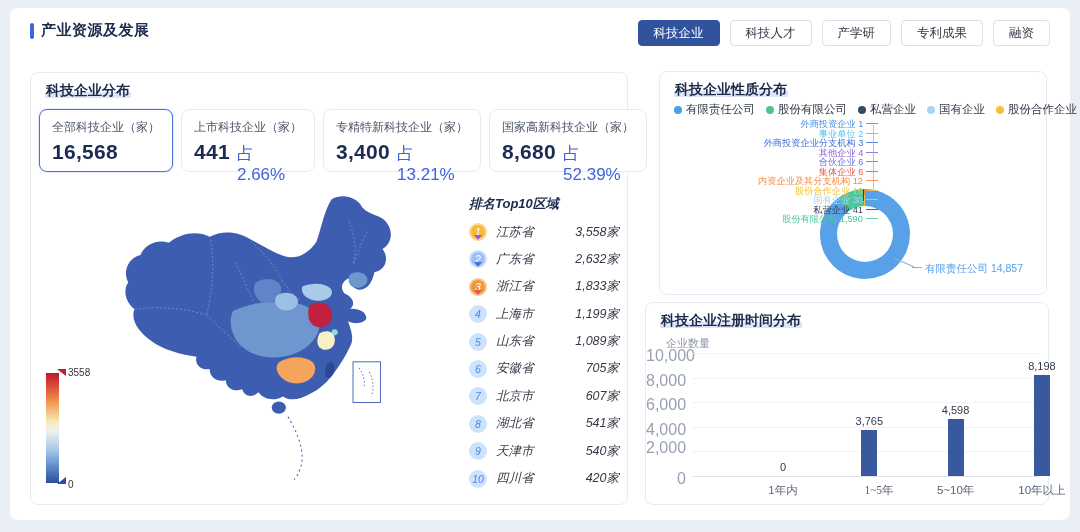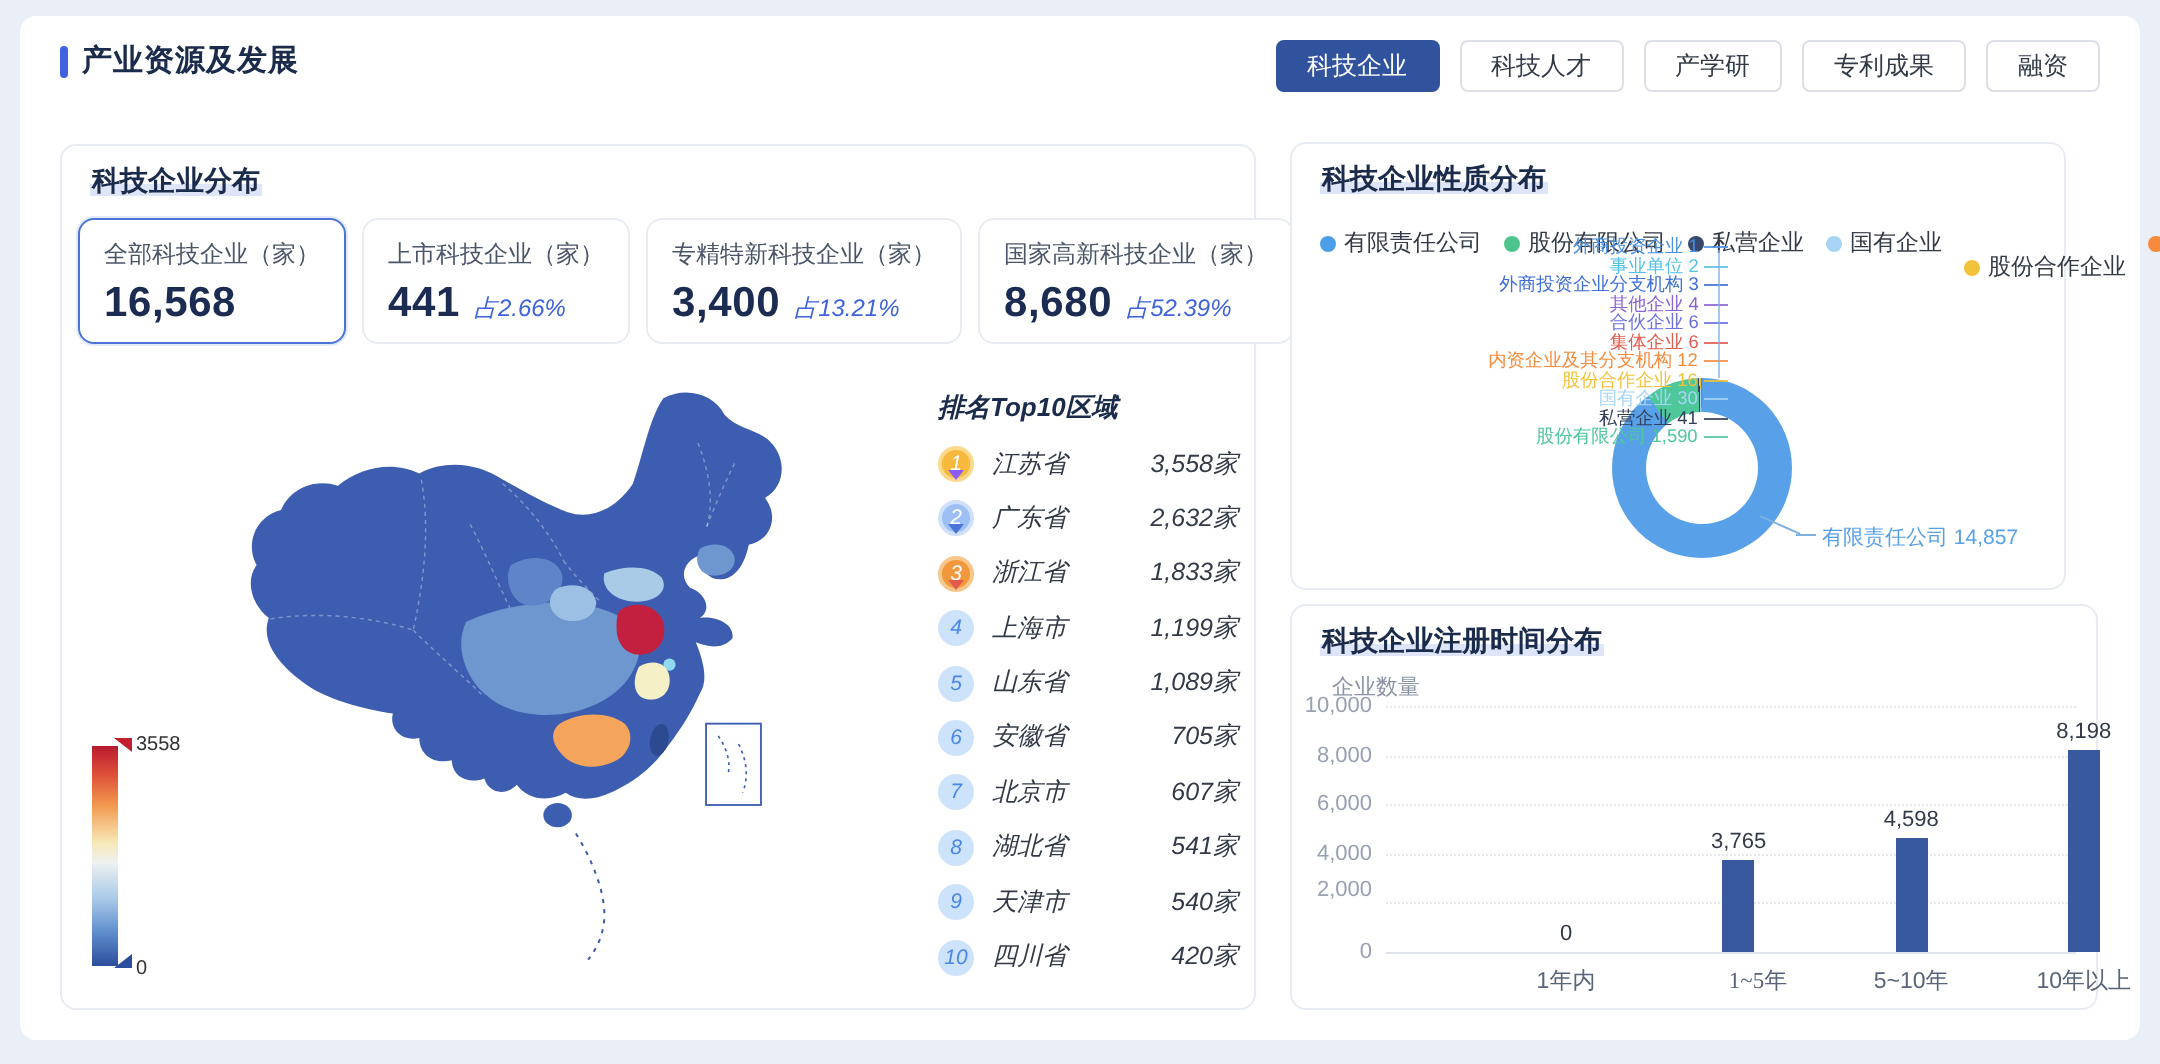--- a/index.html
+++ b/index.html
@@ -11,33 +11,33 @@
   
   .accent-bar { position:absolute; left:20px; top:15px; width:4px; height:16px; background:#3E63DD; border-radius:2px; }
   .page-title { position:absolute; left:31px; top:13px; font-size:15px; font-weight:700; color:#1B2B4B; letter-spacing:.5px; }
   .tabs { position:absolute; right:20px; top:12px; display:flex; gap:10px; }
   .tab { height:26px; padding:0 15px; display:flex; align-items:center; justify-content:center; font-size:12.5px; color:#333A47; background:#fff; border:1px solid #DCDFE6; border-radius:4px; cursor:pointer; white-space:nowrap; }
   .tab.active { background:#31539E; border-color:#31539E; color:#fff; }
 
   
   .panel { position:absolute; background:#fff; border:1px solid #E7EBF3; border-radius:8px; }
   .panel-left { left:20px; top:64px; width:598px; height:433px; }
-  .panel-pie  { left:635px; top:63px; width:388px; height:224px; }
+  .panel-pie  { left:649px; top:63px; width:388px; height:224px; }
   .panel-bar  { left:635px; top:294px; width:404px; height:203px; }
   .panel-title { position:absolute; left:14px; top:9px; font-size:14px; font-weight:700; color:#1B2B4B; z-index:3;text-align:center; }
   .panel-title .hl { background:linear-gradient(transparent 62%, #DEE5F8 62%); padding:0 1px; }
 
   
   .cards { position:absolute; left:8px; top:36px; width:582px; display:flex; gap:8px; }
   .card { flex:1; height:63px; border:1px solid #E8ECF2; border-radius:8px; padding:9px 12px; background:#fff; cursor:pointer; }
   .card.selected { border:1px solid #4A74D8; box-shadow:0 0 0 1px rgba(74,116,216,.15); }
   .card-label { font-size:12px; color:#4A5568; white-space:nowrap; }
   .card-valrow { margin-top:4px; display:flex; align-items:baseline; }
   .card-value { font-size:21px; font-weight:700; color:#1B2B52; letter-spacing:.3px; }
-  .card-pct { font-size:12px; color:#3E63DD; margin-left:7px;font-style:italic; }
+  .card-pct { font-size:17px; color:#3E63DD; margin-left:7px; }
 
   
   .map-wrap { position:absolute; left:82px; top:118px; width:356px; height:302px; }
   .scale { position:absolute; left:15px; top:294px; width:70px; height:122px; font-size:10px; color:#333; }
   .scale-bar { position:absolute; left:0; top:6px; width:13px; height:110px;
     background:linear-gradient(180deg,#B91A30 0%,#DE5038 13%,#F2994F 27%,#F7E9B8 44%,#EDF1F0 53%,#A6C8E8 70%,#5E8CCB 85%,#2C4D9C 100%); }
   .scale-max { position:absolute; left:22px; top:0; }
   .scale-min { position:absolute; left:22px; top:112px; }
   .scale-tri-top { position:absolute; left:11px; top:2px; width:0; height:0; border-style:solid; border-width:0 9px 7px 0; border-color:transparent #C22030 transparent transparent; }
   .scale-tri-bot { position:absolute; left:11px; top:110px; width:0; height:0; border-style:solid; border-width:0 0 7px 9px; border-color:transparent transparent #2C4D9C transparent; }
@@ -69,21 +69,21 @@
   .plab-text { font-size:10px; transform:scale(.92); transform-origin:right center; white-space:nowrap; }
   .plab-line { width:12px; height:1px; margin-left:3px; opacity:.85; }
   .pie-bundle { position:absolute; left:213px; top:53px; width:1px; height:64px; background:#7FB0E2; opacity:.7; }
   .pie-main-line1 { position:absolute; left:233px; top:190px; width:22px; height:1px; background:#7FB0E2; transform:rotate(24deg); }
   .pie-main-line2 { position:absolute; left:252px; top:195px; width:10px; height:1px; background:#7FB0E2; }
   .pie-main-label { position:absolute; left:265px; top:190px; font-size:10.5px; color:#58A1E8; white-space:nowrap; }
 
   
   .ylabel { position:absolute; left:20px; top:33px; font-size:11px; color:#8A94A6; }
   .plot { position:absolute; left:47px; top:50px; width:345px; height:123px; }
-  .ytick { position:absolute; right:352px; width:40px; text-align:right; font-size:11px; color:#98A1B3; }
+  .ytick { position:absolute; right:352px; width:40px; text-align:right; font-size:16px; color:#98A1B3; }
   .gridline { position:absolute; left:0; width:345px; border-top:1px dotted #E2E7F0; }
   .baseline { position:absolute; left:0; top:123px; width:345px; border-top:1px solid #DFE3EB; }
   .bar { position:absolute; width:16px; background:#38599E; }
   .bar-val { position:absolute; width:60px; text-align:center; font-size:11px; color:#333A47; }
   .xlab { position:absolute; top:130px; width:70px; text-align:center; font-size:11.5px; color:#5A6478; }
 </style>
 </head>
 <body>
 
 <div class="page">
@@ -254,21 +254,21 @@
               <div class="legend-label">股份有限公司</div>
             </div>
             <div class="legend-item" style="display: flex;">
               <div class="legend-dot" style="background: rgb(55, 72, 107);"></div>
               <div class="legend-label">私营企业</div>
             </div>
             <div class="legend-item" style="display: flex;">
               <div class="legend-dot" style="background: rgb(168, 212, 245);"></div>
               <div class="legend-label">国有企业</div>
             </div>
-            <div class="legend-item" style="display: flex; margin-top: 24px;">
+            <div class="legend-item" style="display: flex;">
               <div class="legend-dot" style="background: rgb(242, 194, 57);"></div>
               <div class="legend-label">股份合作企业</div>
             </div>
             <div class="legend-item" style="display: flex;">
               <div class="legend-dot" style="background: rgb(247, 139, 61);"></div>
             </div>
           </span>
 
       </div>
       <div class="donut" id="donut" style="background: conic-gradient(rgb(88, 161, 232) 0deg, rgb(88, 161, 232) 322.822deg, rgb(78, 199, 155) 322.822deg, rgb(78, 199, 155) 357.371deg, rgb(51, 65, 92) 357.371deg, rgb(51, 65, 92) 358.262deg, rgb(168, 212, 245) 358.262deg, rgb(168, 212, 245) 358.914deg, rgb(242, 194, 57) 358.914deg, rgb(242, 194, 57) 359.261deg, rgb(247, 139, 61) 359.261deg, rgb(247, 139, 61) 359.522deg, rgb(226, 91, 80) 359.522deg, rgb(226, 91, 80) 359.652deg, rgb(106, 111, 224) 359.652deg, rgb(106, 111, 224) 359.783deg, rgb(138, 99, 210) 359.783deg, rgb(138, 99, 210) 359.87deg, rgb(63, 111, 216) 359.87deg, rgb(63, 111, 216) 359.935deg, rgb(84, 194, 232) 359.935deg, rgb(84, 194, 232) 359.978deg, rgb(74, 144, 226) 359.978deg, rgb(74, 144, 226) 360deg);"></div>

